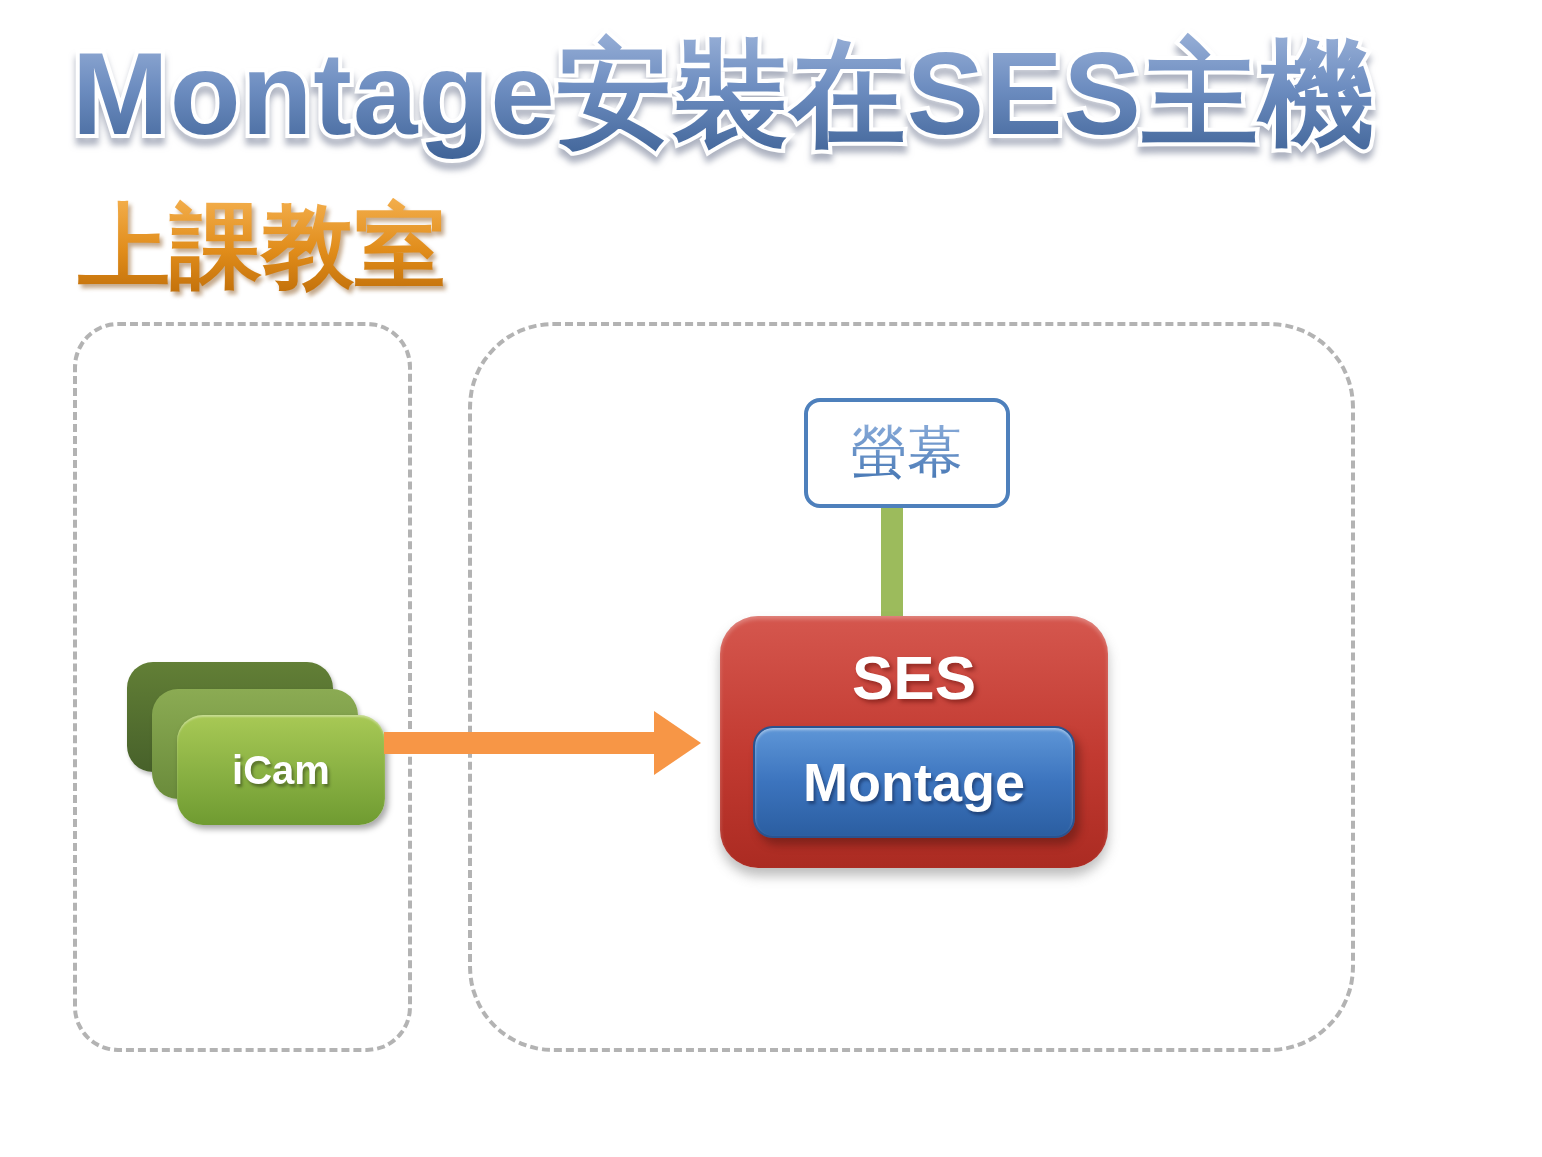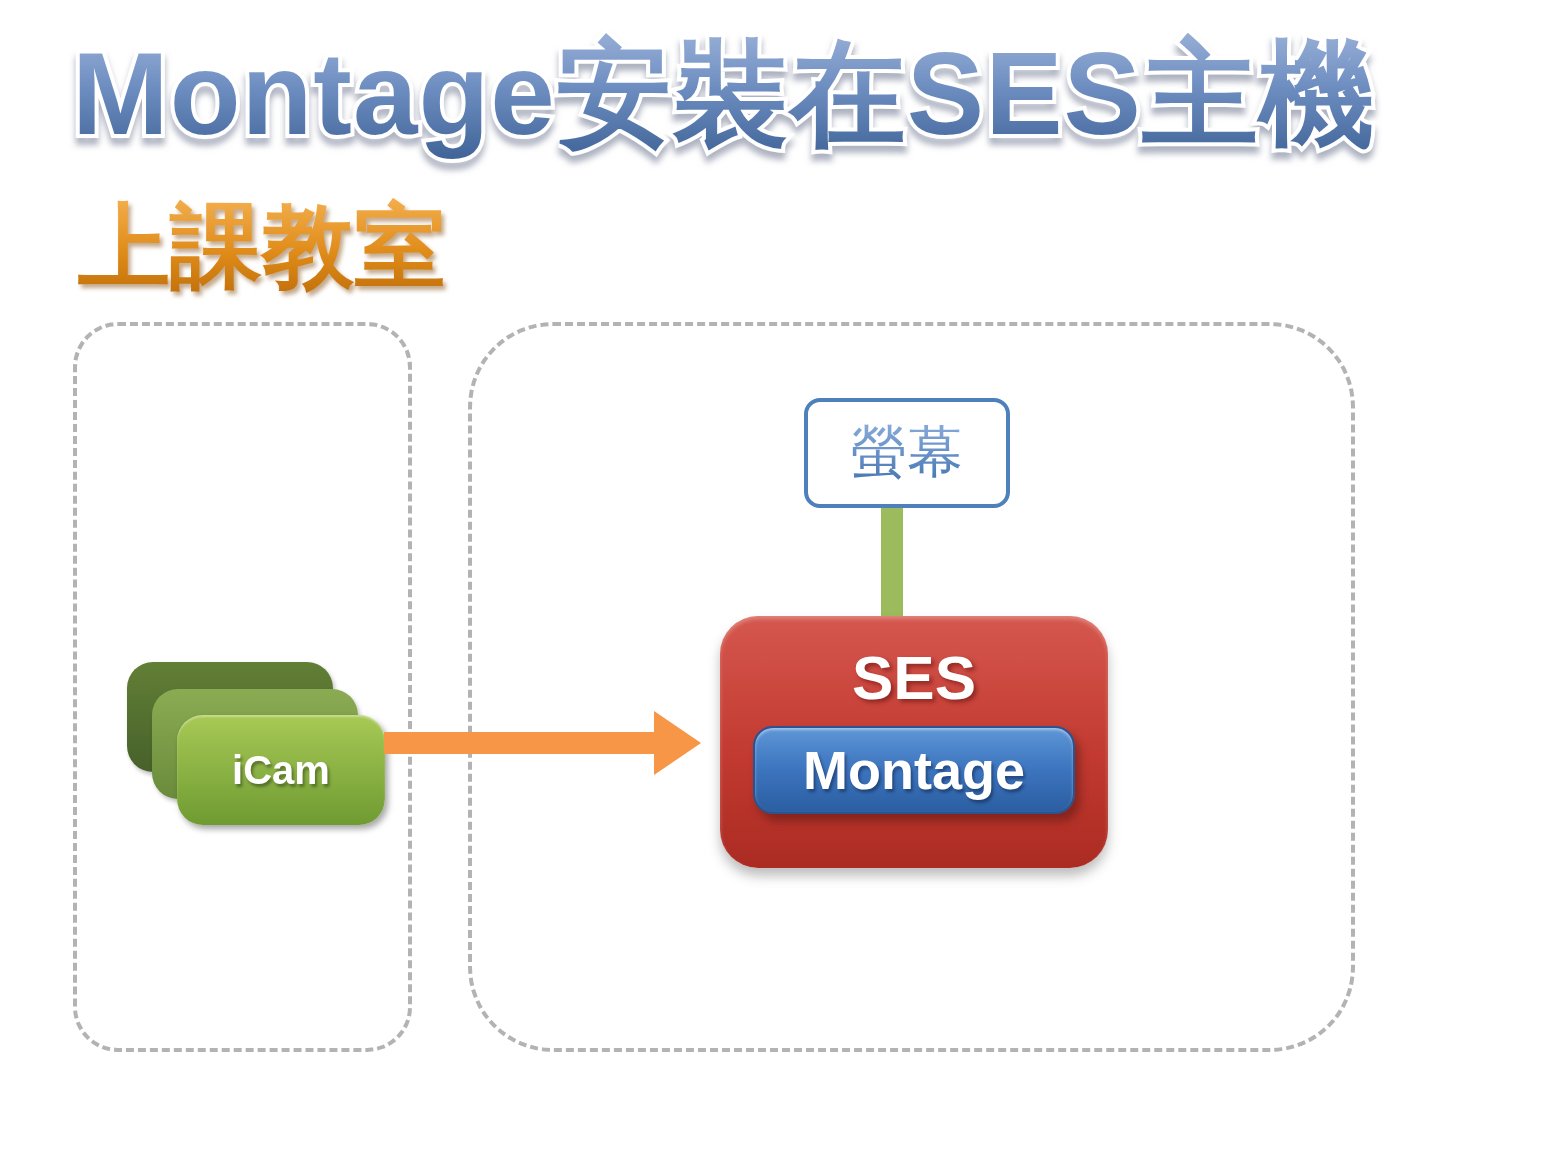--- a/index.html
+++ b/index.html
@@ -83,21 +83,21 @@
     box-shadow:0 8px 12px rgba(110,110,110,0.45), inset 0 3px 4px rgba(255,255,255,0.28);
     z-index:4;
     margin-left:20px;
   }
   .ses-label{
     position:absolute;left:0;right:0;top:26px;text-align:center;
     font-size:62px;font-weight:bold;color:#ffffff;
     text-shadow:3px 3px 4px rgba(90,10,5,0.5);
   }
   .montage-box{
-    position:absolute;left:33px;top:110px;width:322px;height:88px;
+    position:absolute;left:33px;top:110px;width:322px;height:112px;
     border-radius:20px;
     background:linear-gradient(180deg,#5E96D7 0%,#3C74BE 50%,#2B5EA1 100%);
     border:2px solid #2A5390;
     box-sizing:border-box;
     box-shadow:5px 7px 9px rgba(70,20,15,0.45), inset 0 2px 3px rgba(255,255,255,0.45);
     display:flex;align-items:center;justify-content:center;
   }
   .montage-label{
     font-size:54px;font-weight:bold;color:#ffffff;white-space:nowrap;
     text-shadow:2px 3px 3px rgba(10,25,60,0.45);

